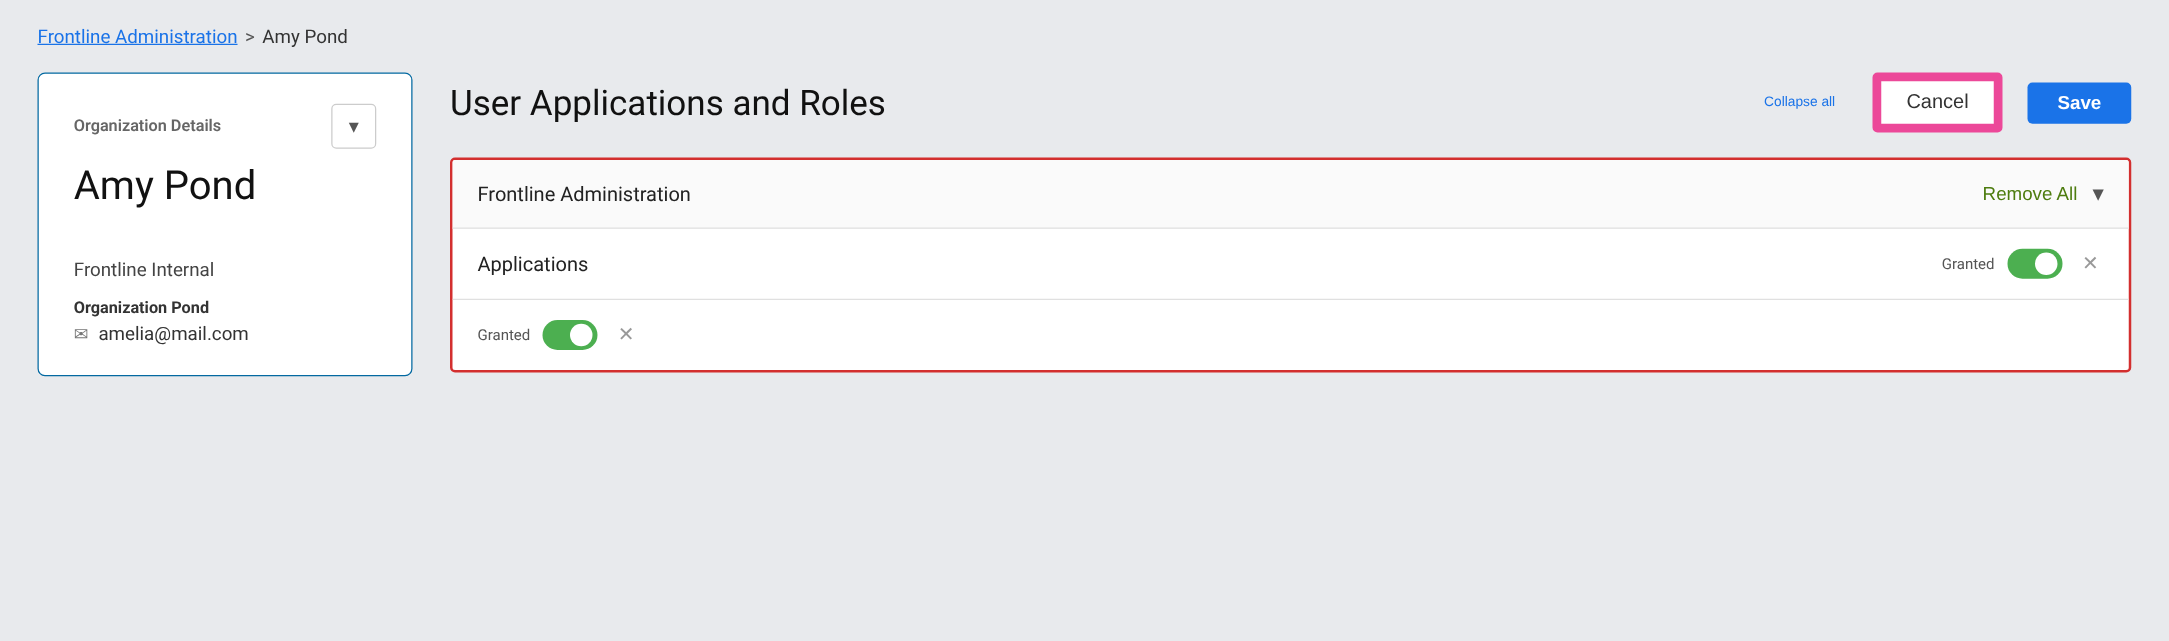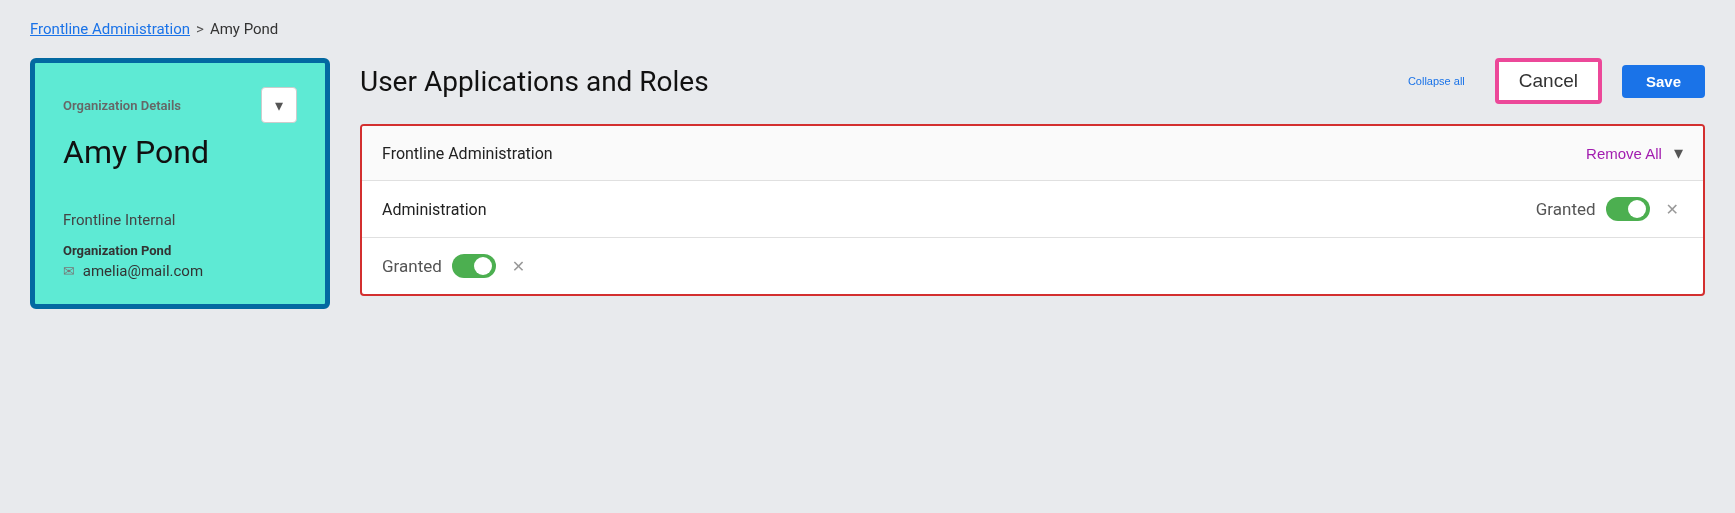--- a/index.html
+++ b/index.html
@@ -35,22 +35,22 @@
 
     
     .main-layout {
       display: flex;
       gap: 30px;
       align-items: flex-start;
     }
 
     
     .left-card {
-      background: #5eead4;
-      border: 5px solid #0369a1;
+      background: #ffffff;
+      border: 1px solid #0369a1;
       border-radius: 6px;
       padding: 24px 28px;
       width: 300px;
       min-width: 300px;
     }
 
     .org-details-header {
       display: flex;
       justify-content: space-between;
       align-items: center;
@@ -136,24 +136,24 @@
       background: none;
       border: none;
       color: #1a73e8;
       font-size: 11px;
       cursor: pointer;
       padding: 6px 10px;
     }
 
     .cancel-btn {
       background: #fff;
-      border: 4px solid #ec4899;
+      border: 7px solid #ec4899;
       border-radius: 4px;
       padding: 8px 20px;
-      font-size: 19px;
+      font-size: 16px;
       cursor: pointer;
       color: #333;
     }
 
     .save-btn {
       background: #1a73e8;
       border: none;
       border-radius: 4px;
       padding: 8px 24px;
       font-size: 15px;
@@ -187,36 +187,36 @@
 
     .app-row-name {
       font-size: 16px;
       color: #222;
       flex: 1;
     }
 
     .remove-all-btn {
       background: none;
       border: none;
-      color: #a21caf;
+      color: #4d7c0f;
       font-size: 15px;
       cursor: pointer;
       margin-right: 12px;
     }
 
     .row-chevron {
       font-size: 18px;
       color: #555;
       cursor: pointer;
       background: none;
       border: none;
     }
 
     .role-row-status {
-      font-size: 17px;
+      font-size: 12px;
       color: #555;
       margin-right: 10px;
     }
 
     
     .toggle-switch {
       position: relative;
       width: 44px;
       height: 24px;
       margin-right: 12px;
@@ -301,21 +301,21 @@
     <div class="apps-table">
 
       <div class="app-row app-row-header">
         <span class="app-row-name">Frontline Administration</span>
         <button class="remove-all-btn">Remove All</button>
         <button class="row-chevron">▾</button>
       </div>
 
       <div id="role-rows-container">
           <div class="app-row">
-      <span class="app-row-name">Administration</span>
+      <span class="app-row-name">Applications</span>
       <div class="role-actions">
         <span class="role-row-status">Granted</span>
         <label class="toggle-switch">
           <input type="checkbox" checked="" style="">
           <span class="toggle-slider"></span>
         </label>
         <button class="close-btn">✕</button>
       </div>
     </div>
           <div class="app-row">

